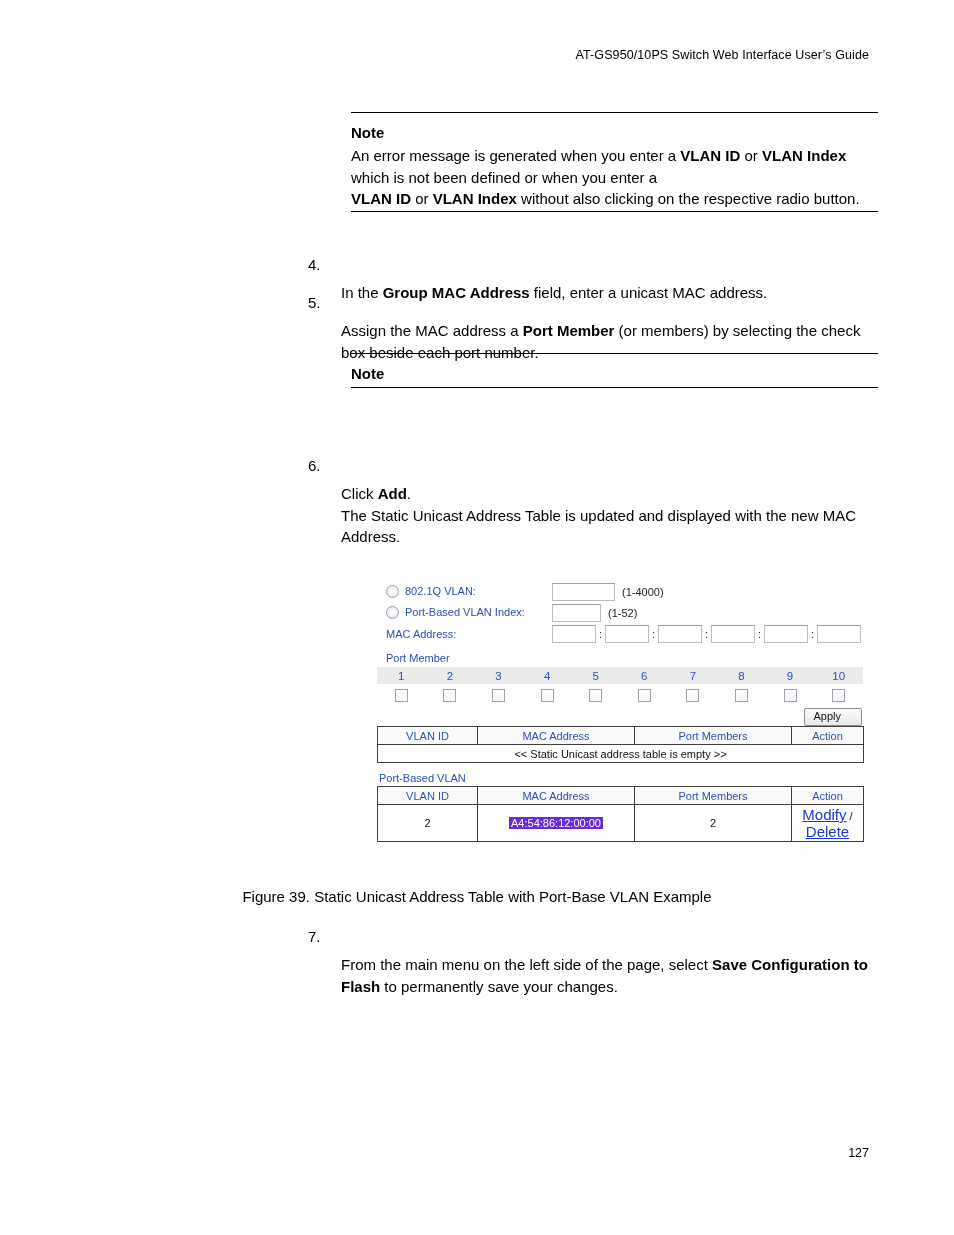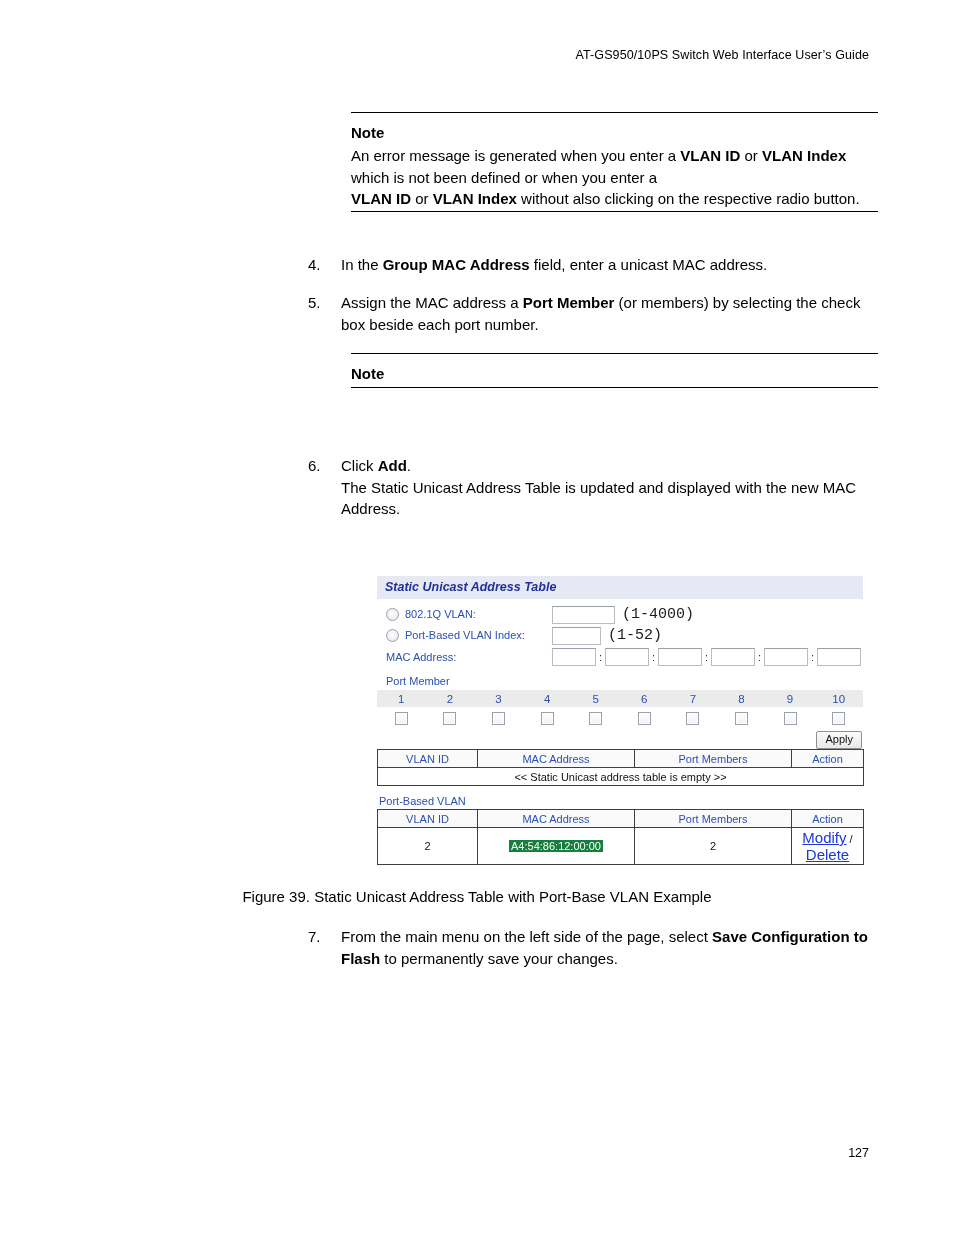--- a/index.html
+++ b/index.html
@@ -55,21 +55,21 @@
 
   .step {
     display: flex;
     font-size: 15px;
     line-height: 21.5px;
   }
   .step-num {
     width: 33px;
     flex: 0 0 33px;
   }
-  .step-body { flex: 1 1 auto; }
+  .step-body { flex: 1 1 auto; margin-top: 28px; }
   .step-body b { font-weight: bold; }
 
   
   .figure-wrap {
     position: absolute;
     left: 377px;
     top: 576px;
     width: 486px;
     font-family: "Liberation Sans", sans-serif;
   }
@@ -116,25 +116,24 @@
   .txtin {
     height: 14px;
     border: 1px solid #b9bcc4;
     border-top-color: #9b9ea6;
     background: #ffffff;
     box-sizing: content-box;
   }
   .in-wide { width: 57px; }
   .in-narrow { width: 43px; }
   .hint {
-    font-size: 15px;
+    font-size: 11px;
     color: #1c1c1c;
     margin-left: 7px;
     white-space: nowrap;
-    font-family: Liberation Mono, monospace;
   }
   .mac-row .lbl { color: #2a4fb5; }
   .mac-fields { display: flex; align-items: center; }
   .mac-oct {
     width: 38px;
     height: 14px;
     border: 1px solid #b9bcc4;
     border-top-color: #9b9ea6;
     background: #fff;
   }
@@ -190,21 +189,21 @@
     display: flex;
     justify-content: flex-end;
     margin-top: 2px;
     padding-right: 1px;
   }
   .btn {
     font-size: 11px;
     color: #111;
     border: 1px solid #8d8f94;
     background: linear-gradient(#fbfbfb, #e8e8e8);
-    padding: 1px 8px 2px 8px;
+    padding: 1px 20px 2px 8px;
     border-radius: 2px;
     line-height: 13px;
   }
 
   .tbl-label {
     font-size: 11px;
     color: #2a4fb5;
     padding-left: 2px;
     margin-top: 9px;
     margin-bottom: 2px;
@@ -228,21 +227,21 @@
   }
   table.grid td {
     background: #ffffff;
     color: #111;
   }
   td.empty-msg {
     color: #111;
     font-size: 11px;
   }
   .mac-selected {
-    background: #15803d;
+    background: #6d28d9;
     color: #ffffff;
     padding: 0 2px;
   }
   a.act {
     color: #1a39d8;
     text-decoration: underline;
     font-size: 15px;
   }
   .act-sep { color: #111; font-size: 11px; }
 
@@ -307,21 +306,20 @@
       <span>Click </span><b>Add</b><span>.</span>
       <br>
       <span>The Static Unicast Address Table is updated and displayed with the new MAC Address.</span>
       <br>
     </div>
   </div>
 </div>
 
 <div class="figure-wrap">
 
-  <div class="panel-title">Static Unicast Address Table</div>
 
   <div class="form-rows">
 
     <div class="frow">
       <div class="lbl">
         <span class="radio"></span>
         <span>802.1Q VLAN:</span>
       </div>
       <input class="txtin in-wide" type="text" value="" style="">
       <span class="hint">(1-4000)</span>

